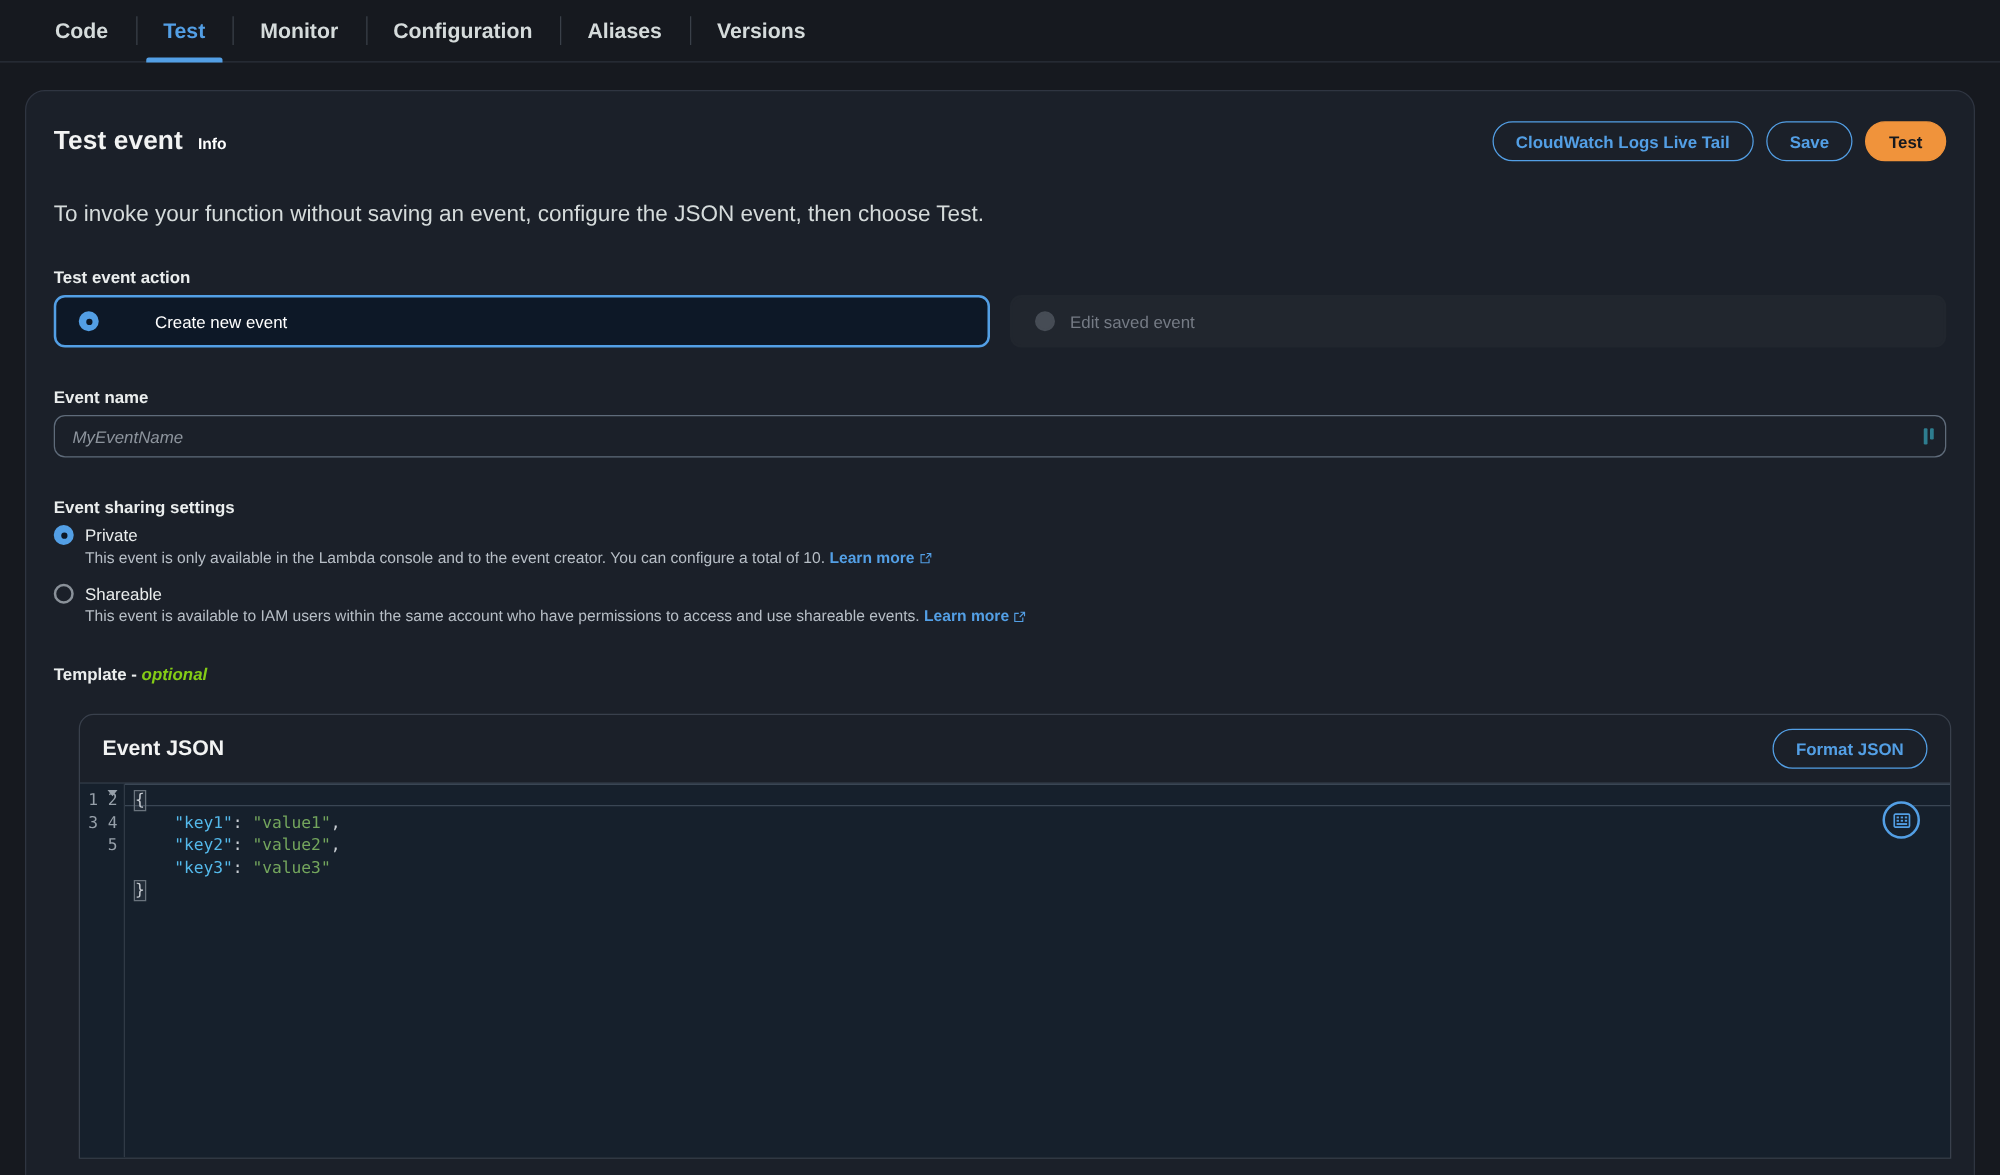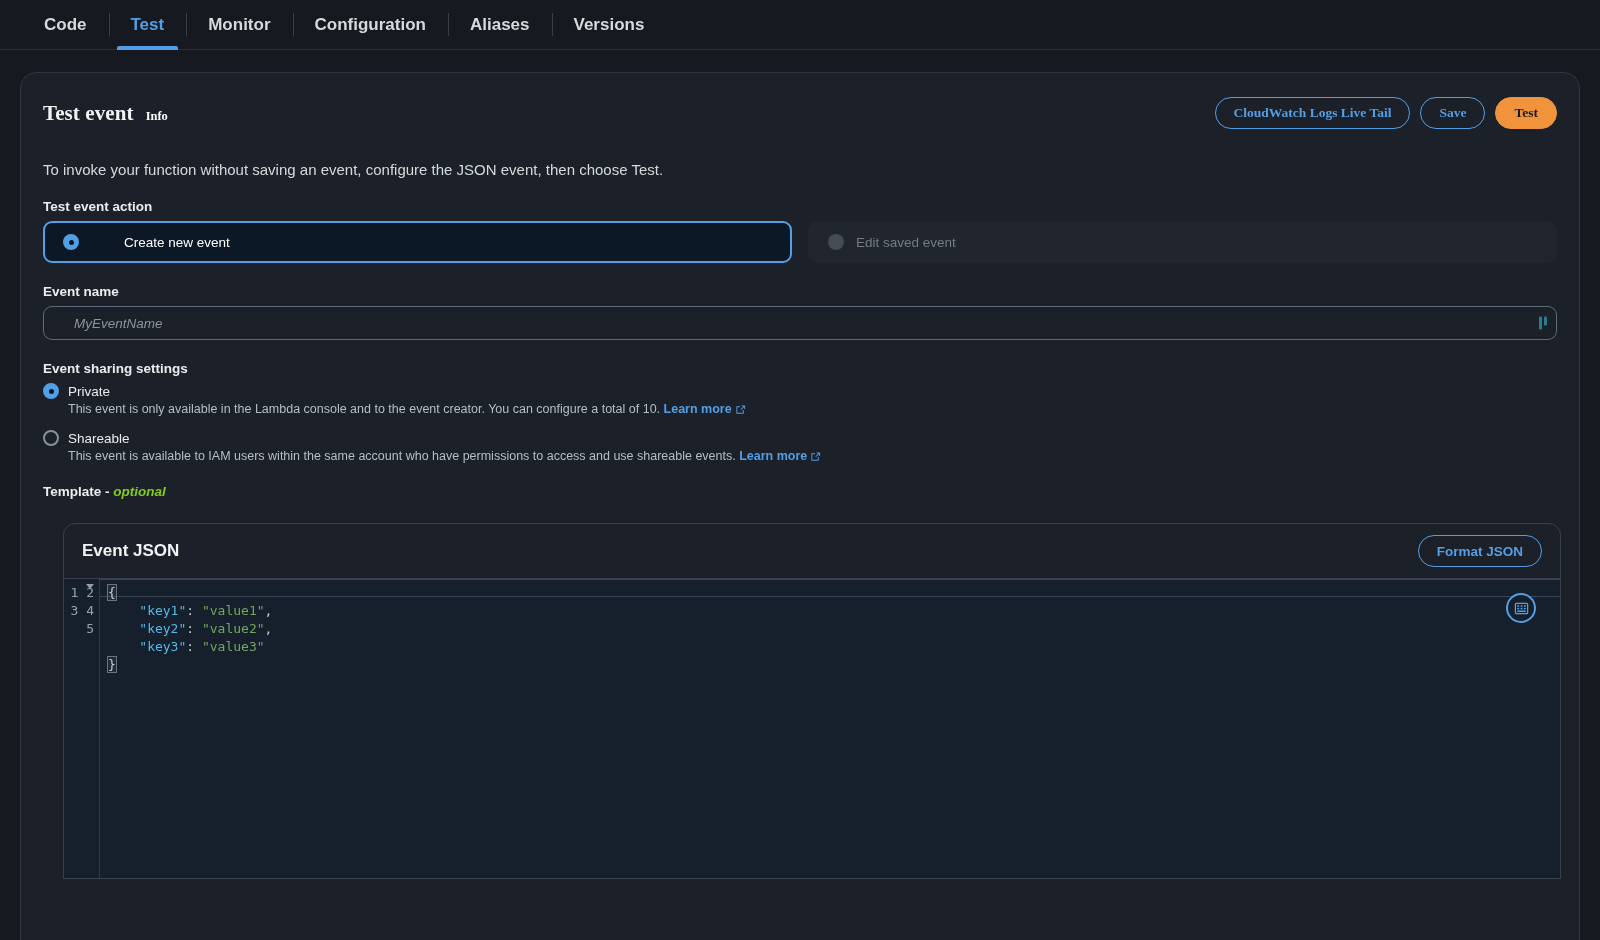--- a/index.html
+++ b/index.html
@@ -62,21 +62,20 @@
     border: 1px solid #2f3541;
     border-radius: 16px;
     padding: 22px 22px 0 22px;
   }
 
   .panel-head {
     display: flex;
     align-items: center;
     justify-content: space-between;
     height: 36px;
-    font-family: Liberation Serif, serif;
   }
   .title-wrap { display: flex; align-items: baseline; gap: 12px; }
   .panel-title {
     font-size: 21px;
     font-weight: bold;
     color: #f2f3f3;
     letter-spacing: .1px;
   }
   .info-link {
     font-size: 12.5px;
@@ -104,37 +103,37 @@
     color: #539fe5;
   }
   .btn-primary {
     background: #f0933b;
     border: 1.5px solid #f0933b;
     color: #16191f;
   }
 
   .intro {
     margin-top: 30px;
-    font-size: 15px;
+    font-size: 18px;
     color: #d5dbdb;
   }
 
   
   .field-label {
     font-size: 13.5px;
     font-weight: bold;
     color: #eaeded;
     margin-bottom: 7px;
   }
   .field-label .opt {
     font-weight: bold;
     font-style: italic;
     color: #84cc16;
   }
-  .block { margin-top: 21px; }
+  .block { margin-top: 32px; }
 
   .seg-row { display: flex; gap: 16px; }
   .seg {
     flex: 1;
     height: 42px;
     border-radius: 9px;
     display: flex;
     align-items: center;
     padding: 0 18px;
     gap: 12px;
@@ -182,21 +181,21 @@
   }
 
   .input {
     width: 100%;
     height: 34px;
     background: #1b2029;
     border: 1.5px solid #5f6b7a;
     border-radius: 9px;
     color: #d5dbdb;
     font-size: 13.5px;
-    padding: 0 30px;
+    padding: 0 14px;
     font-family: "Liberation Sans", sans-serif;
     display: flex;
     align-items: center;
     position: relative;
   }
   .input .ph {
     font-style: italic;
     color: #8d949d;
   }
   .resize-grip {

